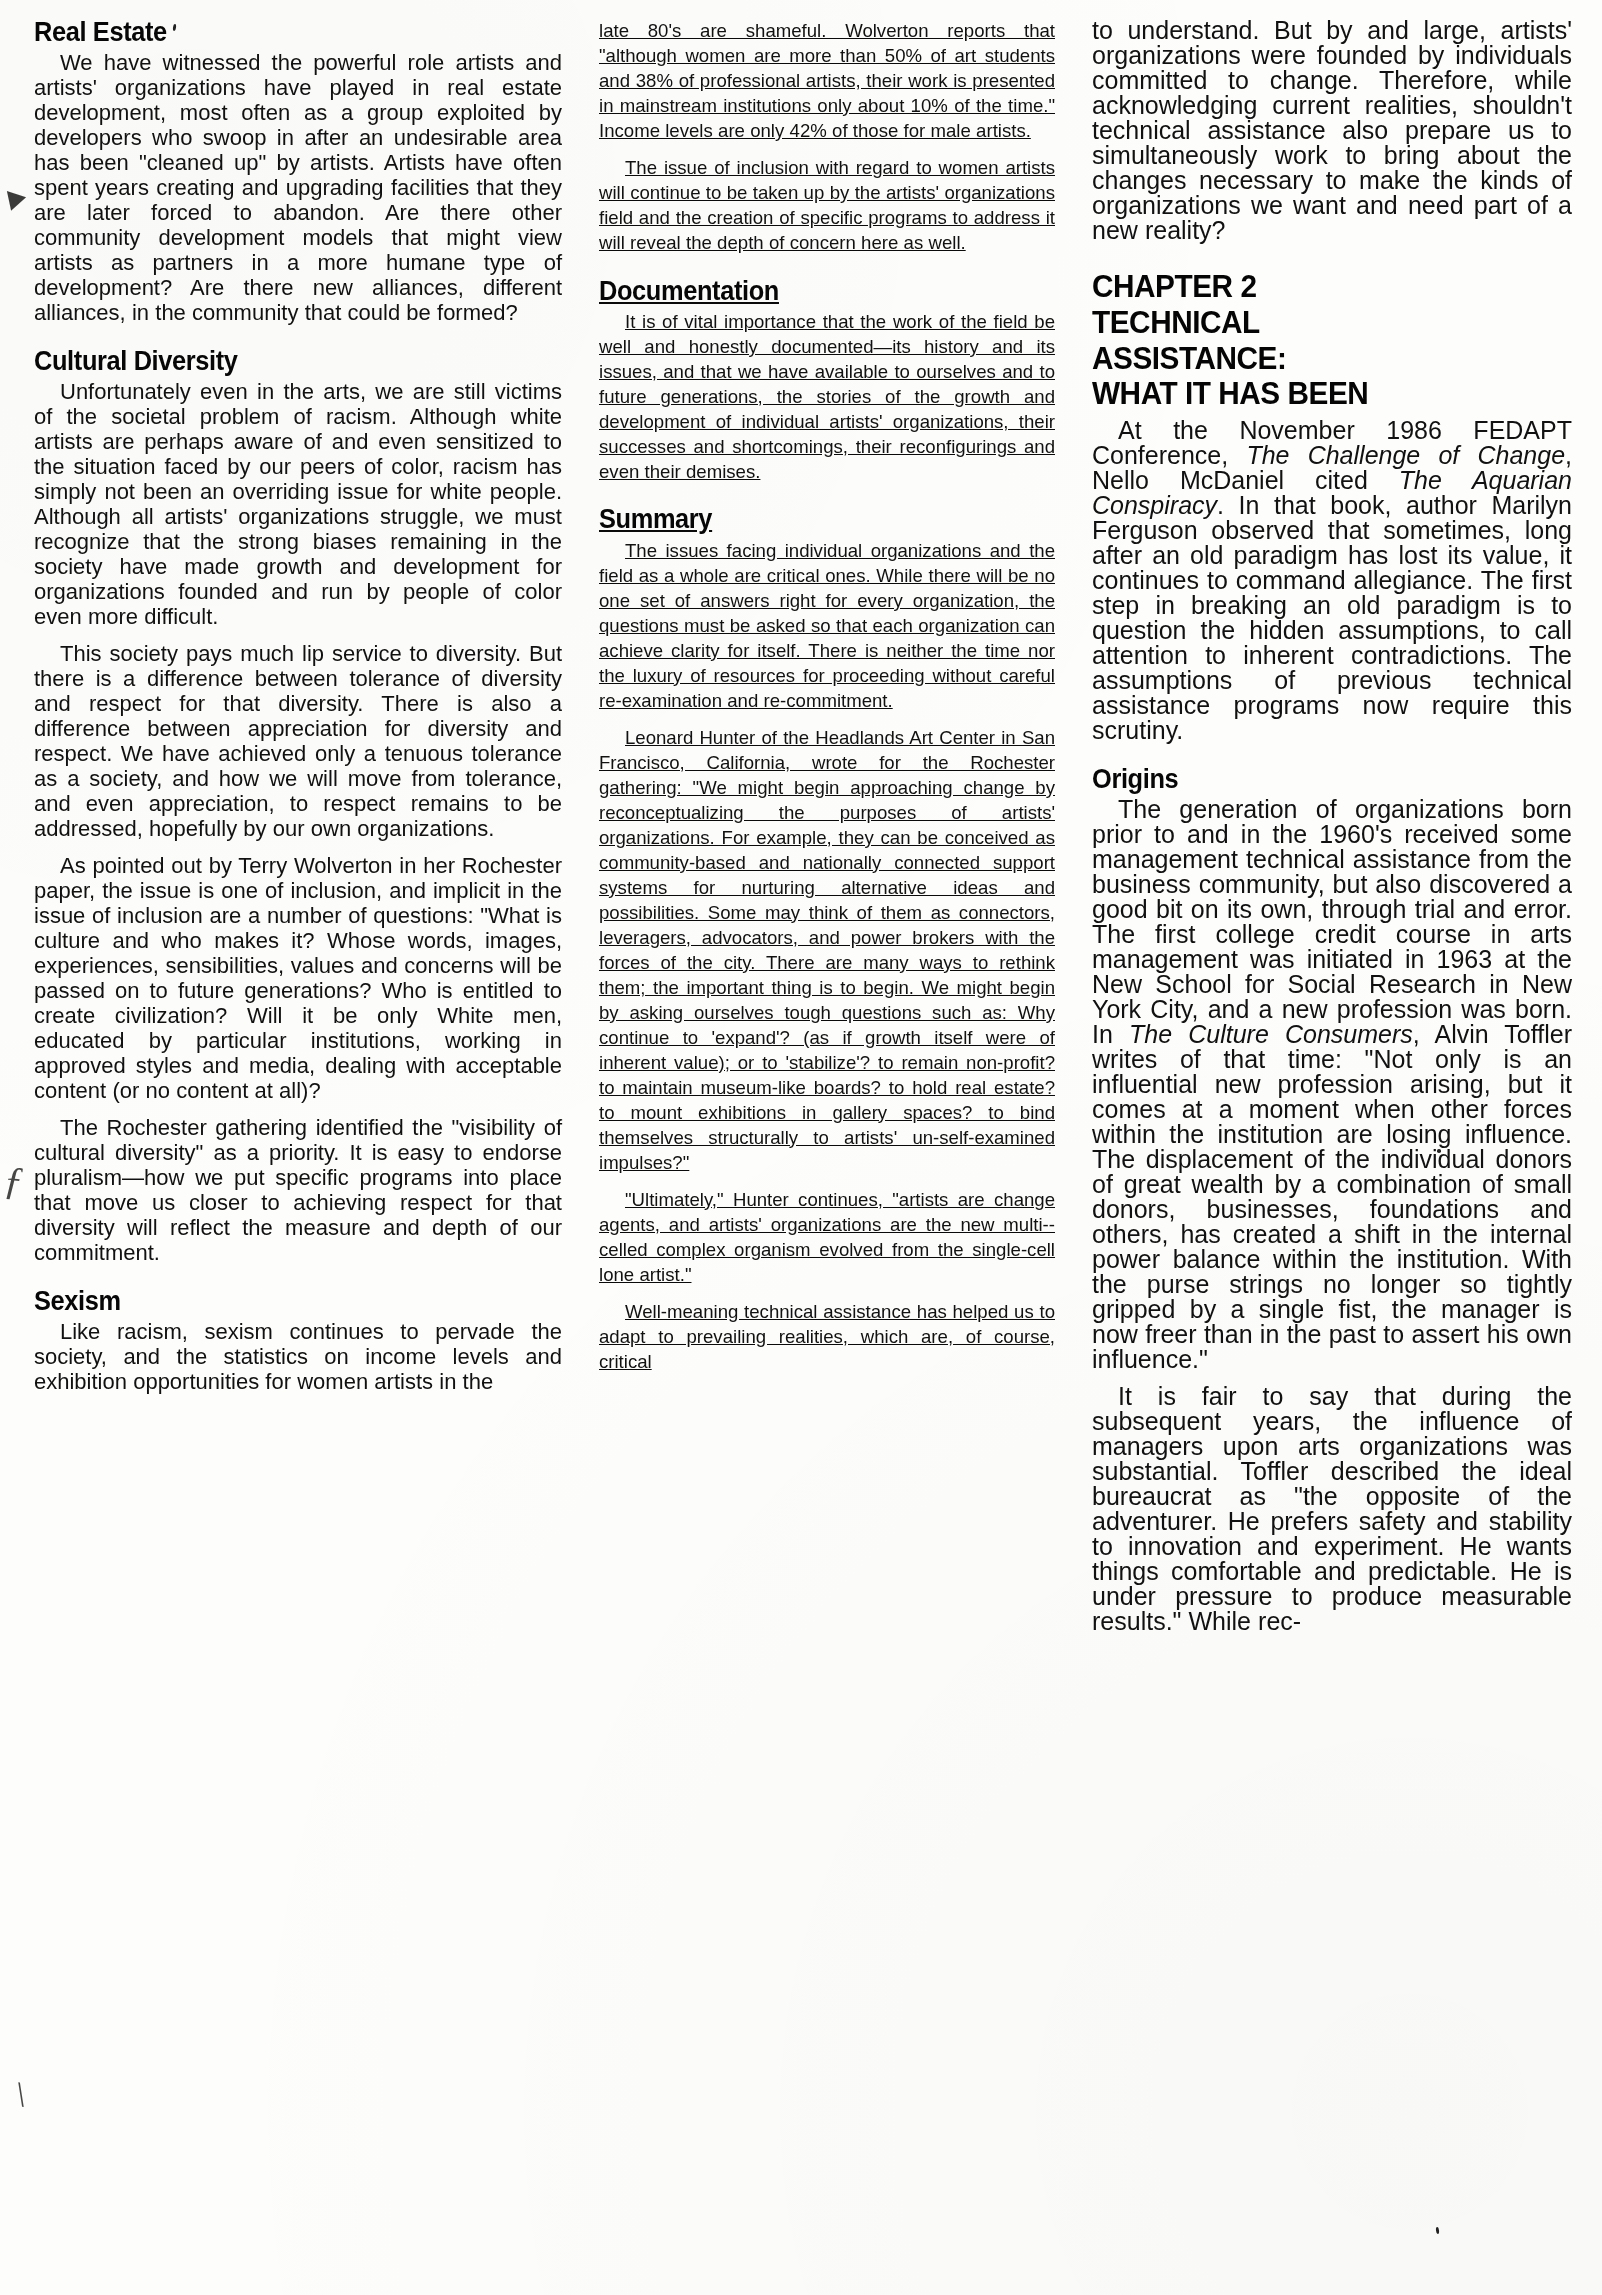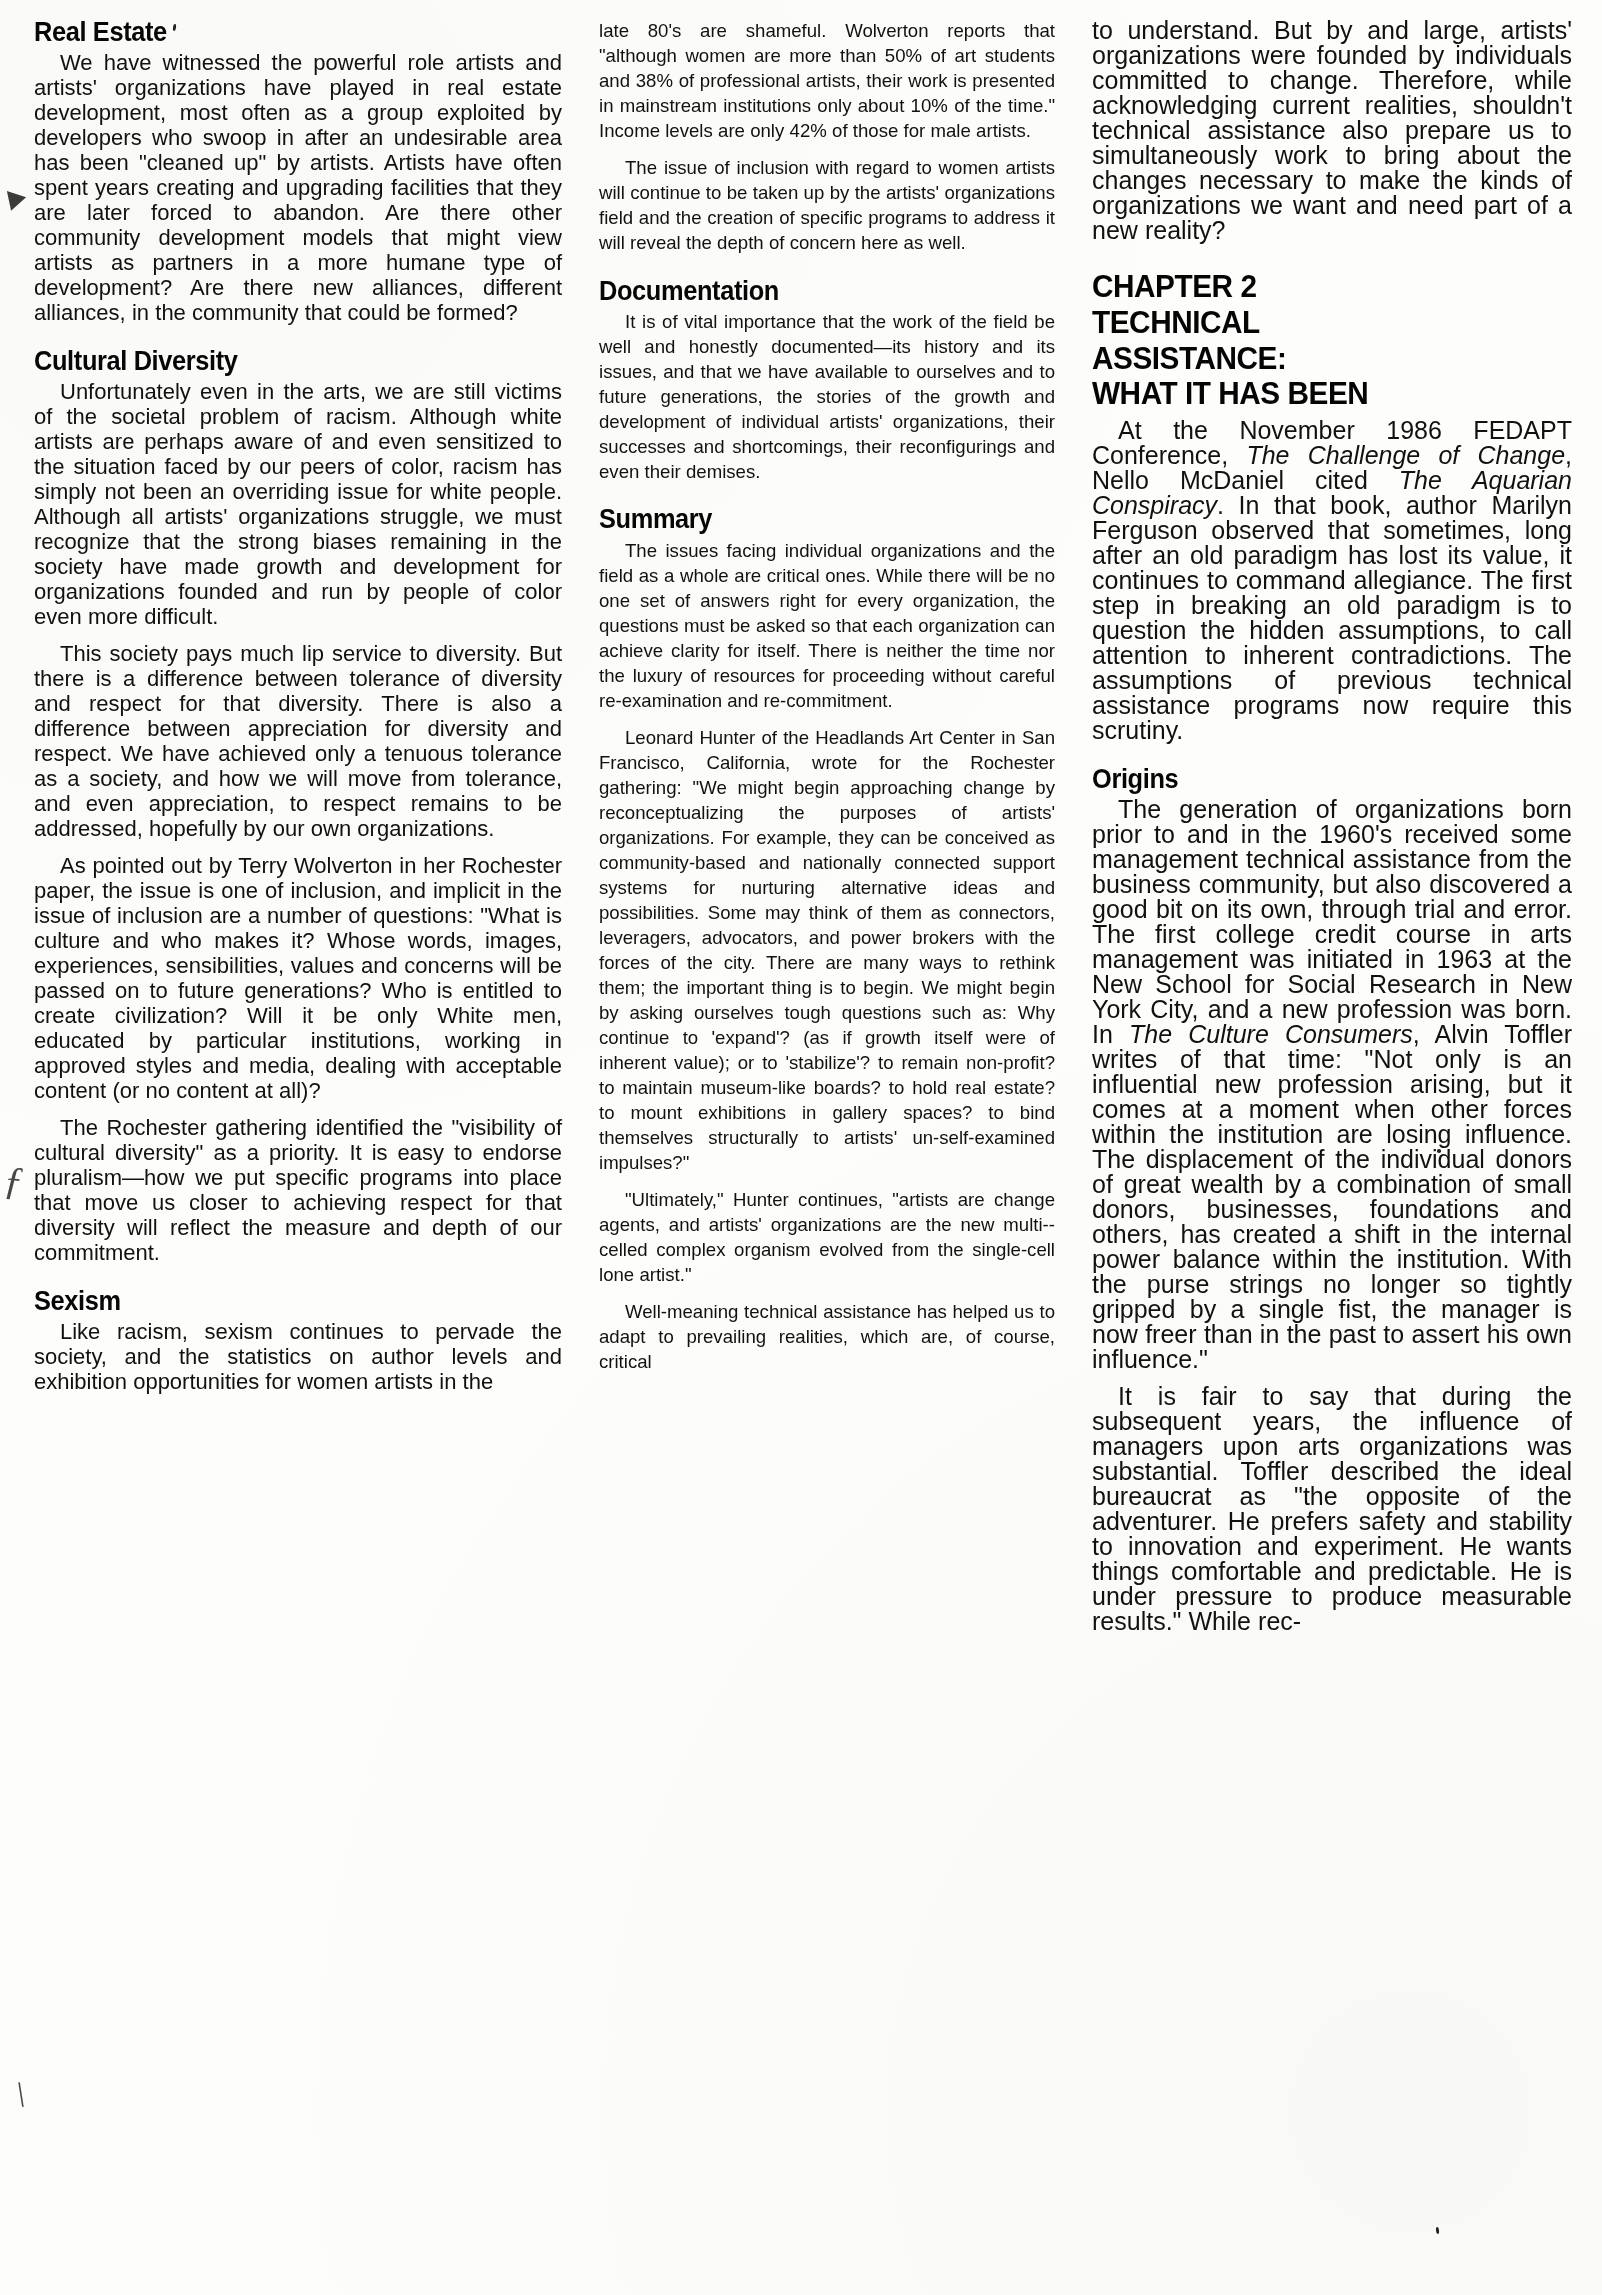--- a/index.html
+++ b/index.html
@@ -36,21 +36,21 @@
     display: flex;
     gap: 37px;
     align-items: flex-start;
   }
 
   .col {
     flex: 0 0 auto;
     position: relative;
   }
   .col-1 { width: 528px; }
-  .col-2 { width: 456px; }
+  .col-2 { width: 456px; text-decoration: underline; }
   .col-3 { width: 480px; }
 
   
   h2.section-head {
     font-family: "Liberation Sans", sans-serif;
     font-weight: bold;
     font-size: 27.6px;
     line-height: 1.04;
     letter-spacing: -0.4px;
     margin: 0 0 3.6px 0;
@@ -126,21 +126,21 @@
       <h2 class="section-head">Real Estate</h2>
       <p class="body">We have witnessed the powerful role artists and artists' organizations have played in real estate development, most often as a group exploited by developers who swoop in after an undesirable area has been "cleaned up" by artists. Artists have often spent years creating and upgrading facilities that they are later forced to abandon. Are there other community development models that might view artists as partners in a more humane type of development? Are there new alliances, different alliances, in the community that could be formed?</p>
 
       <h2 class="section-head spaced-top">Cultural Diversity</h2>
       <p class="body">Unfortunately even in the arts, we are still victims of the societal problem of racism. Although white artists are perhaps aware of and even sensitized to the situation faced by our peers of color, racism has simply not been an overriding issue for white people. Although all artists' organizations struggle, we must recognize that the strong biases remaining in the society have made growth and development for organizations founded and run by people of color even more difficult.</p>
       <p class="body">This society pays much lip service to diversity. But there is a difference between tolerance of diversity and respect for that diversity. There is also a difference between appreciation for diversity and respect. We have achieved only a tenuous tolerance as a society, and how we will move from tolerance, and even appreciation, to respect remains to be addressed, hopefully by our own organizations.</p>
       <p class="body">As pointed out by Terry Wolverton in her Rochester paper, the issue is one of inclusion, and implicit in the issue of inclusion are a number of questions: "What is culture and who makes it? Whose words, images, experiences, sensibilities, values and concerns will be passed on to future generations? Who is entitled to create civilization? Will it be only White men, educated by particular institutions, working in approved styles and media, dealing with acceptable content (or no content at all)?</p>
       <p class="body">The Rochester gathering identified the "visibility of cultural diversity" as a priority. It is easy to endorse pluralism—how we put specific programs into place that move us closer to achieving respect for that diversity will reflect the measure and depth of our commitment.</p>
 
       <h2 class="section-head spaced-top">Sexism</h2>
-      <p class="body">Like racism, sexism continues to pervade the society, and the statistics on author levels and exhibition opportunities for women artists in the</p>
+      <p class="body">Like racism, sexism continues to pervade the society, and the statistics on income levels and exhibition opportunities for women artists in the</p>
     </div>
 
     <div class="col col-2">
 
       <p class="body cont">late 80's are shameful. Wolverton reports that "although women are more than 50% of art students and 38% of professional artists, their work is presented in mainstream institutions only about 10% of the time." Income levels are only 42% of those for male artists.</p>
       <p class="body">The issue of inclusion with regard to women artists will continue to be taken up by the artists' organizations field and the creation of specific programs to address it will reveal the depth of concern here as well.</p>
 
       <h2 class="section-head spaced-top">Documentation</h2>
       <p class="body">It is of vital importance that the work of the field be well and honestly documented—its history and its issues, and that we have available to ourselves and to future generations, the stories of the growth and development of individual artists' organizations, their successes and shortcomings, their reconfigurings and even their demises.</p>
 

